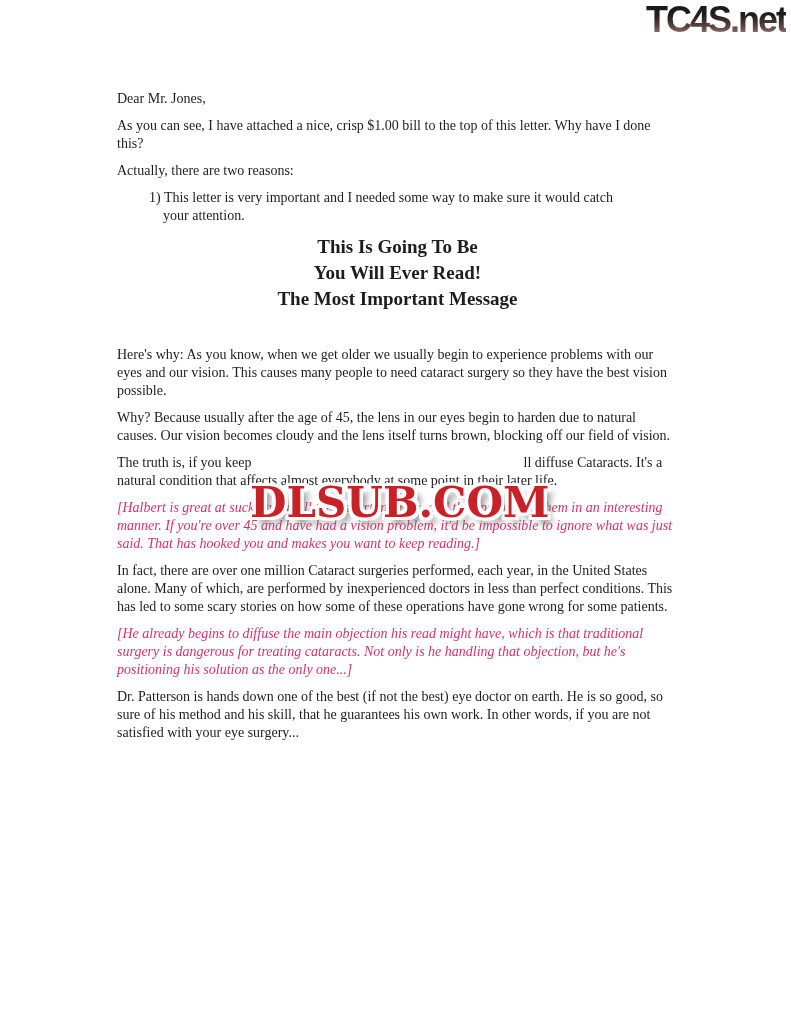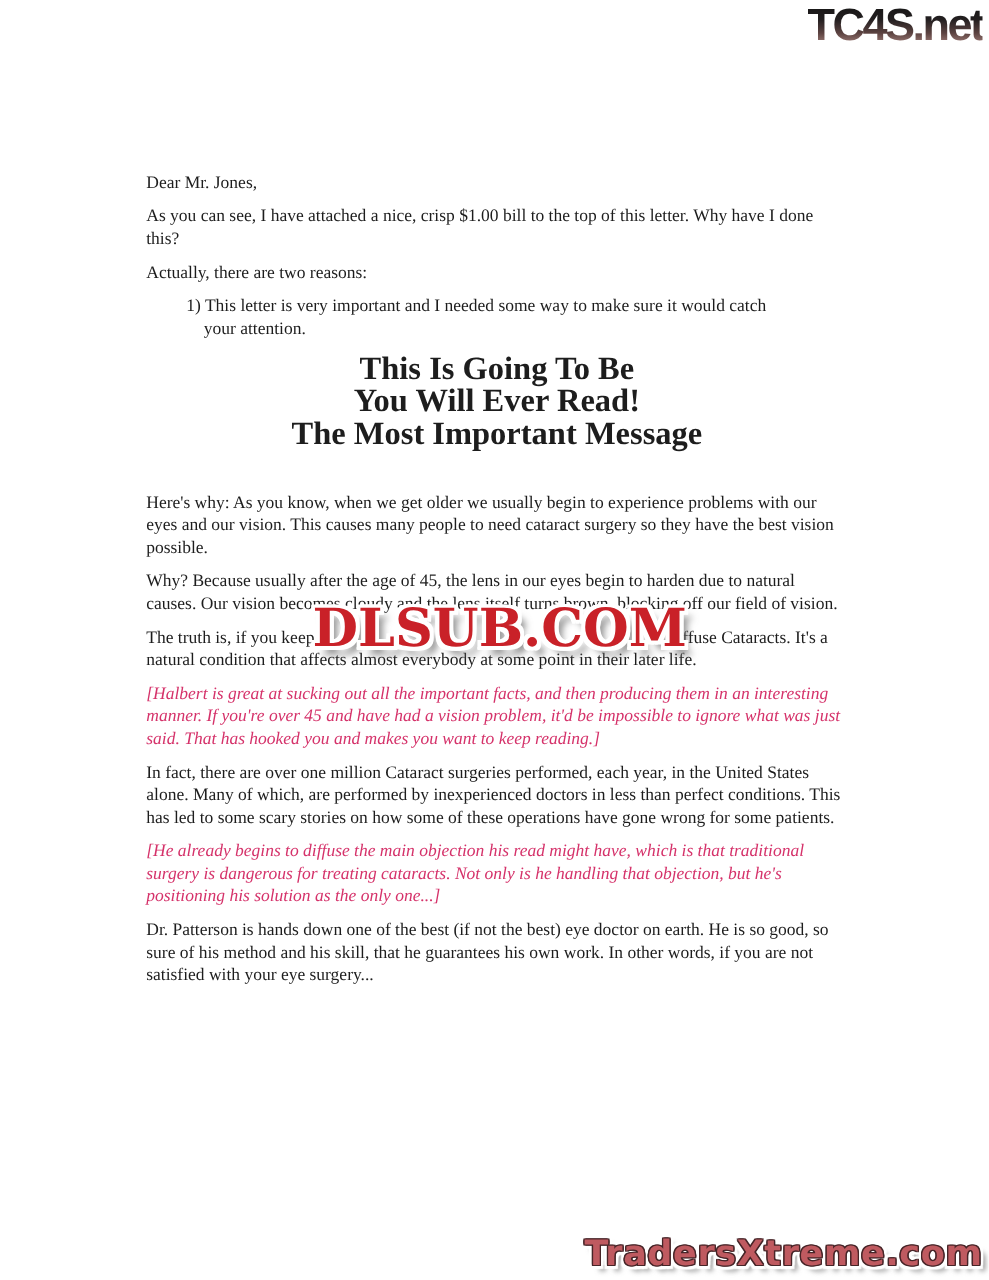--- a/index.html
+++ b/index.html
@@ -11,25 +11,25 @@
   
   .tc4s{
     position:absolute;top:2px;right:5px;line-height:1;
     font-family:"Liberation Sans",sans-serif;font-weight:700;
     font-size:36px;letter-spacing:-2px;color:#2a2a2a;
     background:linear-gradient(180deg,#141414 0%,#231f20 38%,#5c4341 68%,#93726e 88%,#b49c9a 100%);
     -webkit-background-clip:text;background-clip:text;-webkit-text-fill-color:transparent;
   }
 
   
-  .letter{position:absolute;left:117px;top:90px;width:561px;font-size:14px;line-height:18px;margin-top:48px;}
+  .letter{position:absolute;left:117px;top:90px;width:561px;font-size:14px;line-height:18px;}
   .letter p{margin:0 0 9px 0;}
   .list{padding-left:32px;}
   .list .li{padding-left:14px;text-indent:-14px;max-width:452px;}
-  .headline{font-weight:700;font-size:26px;line-height:26px;text-align:center;margin:8px 0 34px 0;}
+  .headline{font-weight:700;font-size:19px;line-height:26px;text-align:center;margin:8px 0 34px 0;}
   .annot{color:var(--annotation-pink,#d5326a);font-style:italic;}
   .gap{display:inline-block;width:272px;height:1px;}
 
   
   .dlsub{
     position:absolute;left:250px;top:482px;line-height:1;white-space:nowrap;
     font-family:"DejaVu Serif",serif;font-weight:700;font-size:42px;
     color:var(--watermark-red,#c92128);
     text-shadow:
       -3px -3px 0 #fff, 3px -3px 0 #fff, -3px 3px 0 #fff, 3px 3px 0 #fff,
@@ -87,15 +87,14 @@
     <p>In fact, there are over one million Cataract surgeries performed, each year, in the United States alone. Many of which, are performed by inexperienced doctors in less than perfect conditions. This has led to some scary stories on how some of these operations have gone wrong for some patients.</p>
 
     <p class="annot">[He already begins to diffuse the main objection his read might have, which is that traditional surgery is dangerous for treating cataracts. Not only is he handling that objection, but he's positioning his solution as the only one...]</p>
 
 
     <p>Dr. Patterson is hands down one of the best (if not the best) eye doctor on earth. He is so good, so sure of his method and his skill, that he guarantees his own work. In other words, if you are not satisfied with your eye surgery...</p>
   </div>
 
   <div class="dlsub">DLSUB.COM</div>
 
-  <div class="traders">TradersXtreme.com</div>
 
 </div>
 
 </body></html>

